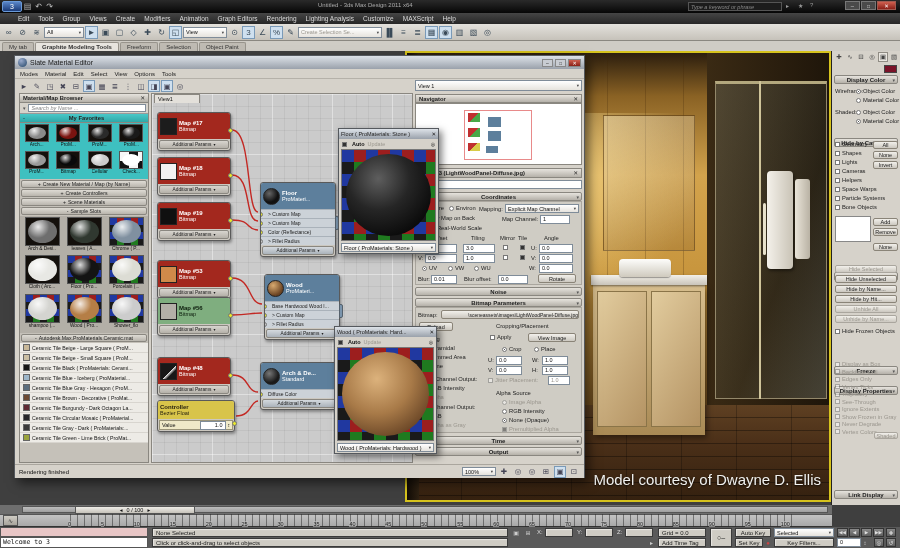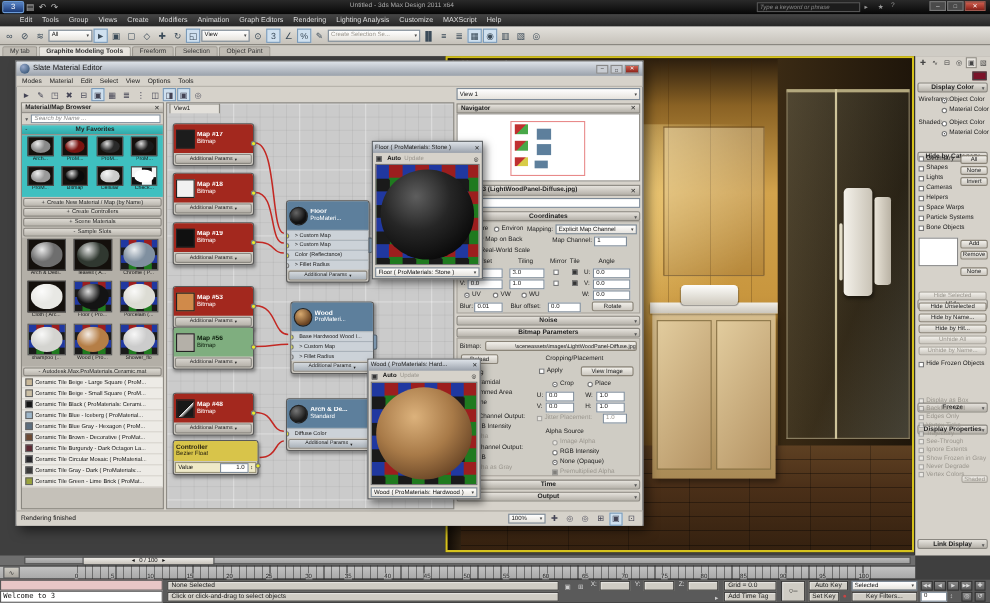--- a/index.html
+++ b/index.html
@@ -228,20 +228,21 @@
         <i></i>
       </div>
     <div class="vp-cab">
         <i style="left:4px"></i>
         <i style="right:4px"></i>
       </div>
     <div class="vp-counter"></div>
     <div class="vp-basin"></div>
     <div class="vp-doorframe"></div>
     <span class="vp-label">[ + ] [ Camera01 ]</span>
+    <span class="vp-credit">Model courtesy of Dwayne D. Ellis</span>
   </div>
 
   <div class="abs" id="cmdpanel">
     <div class="abs" style="left:2px;top:1px;display:flex;gap:1px">
       <span class="cp-tab">✚</span>
       <span class="cp-tab">∿</span>
       <span class="cp-tab">⊟</span>
       <span class="cp-tab">◎</span>
       <span class="cp-tab on">▣</span>
       <span class="cp-tab">▧</span>

